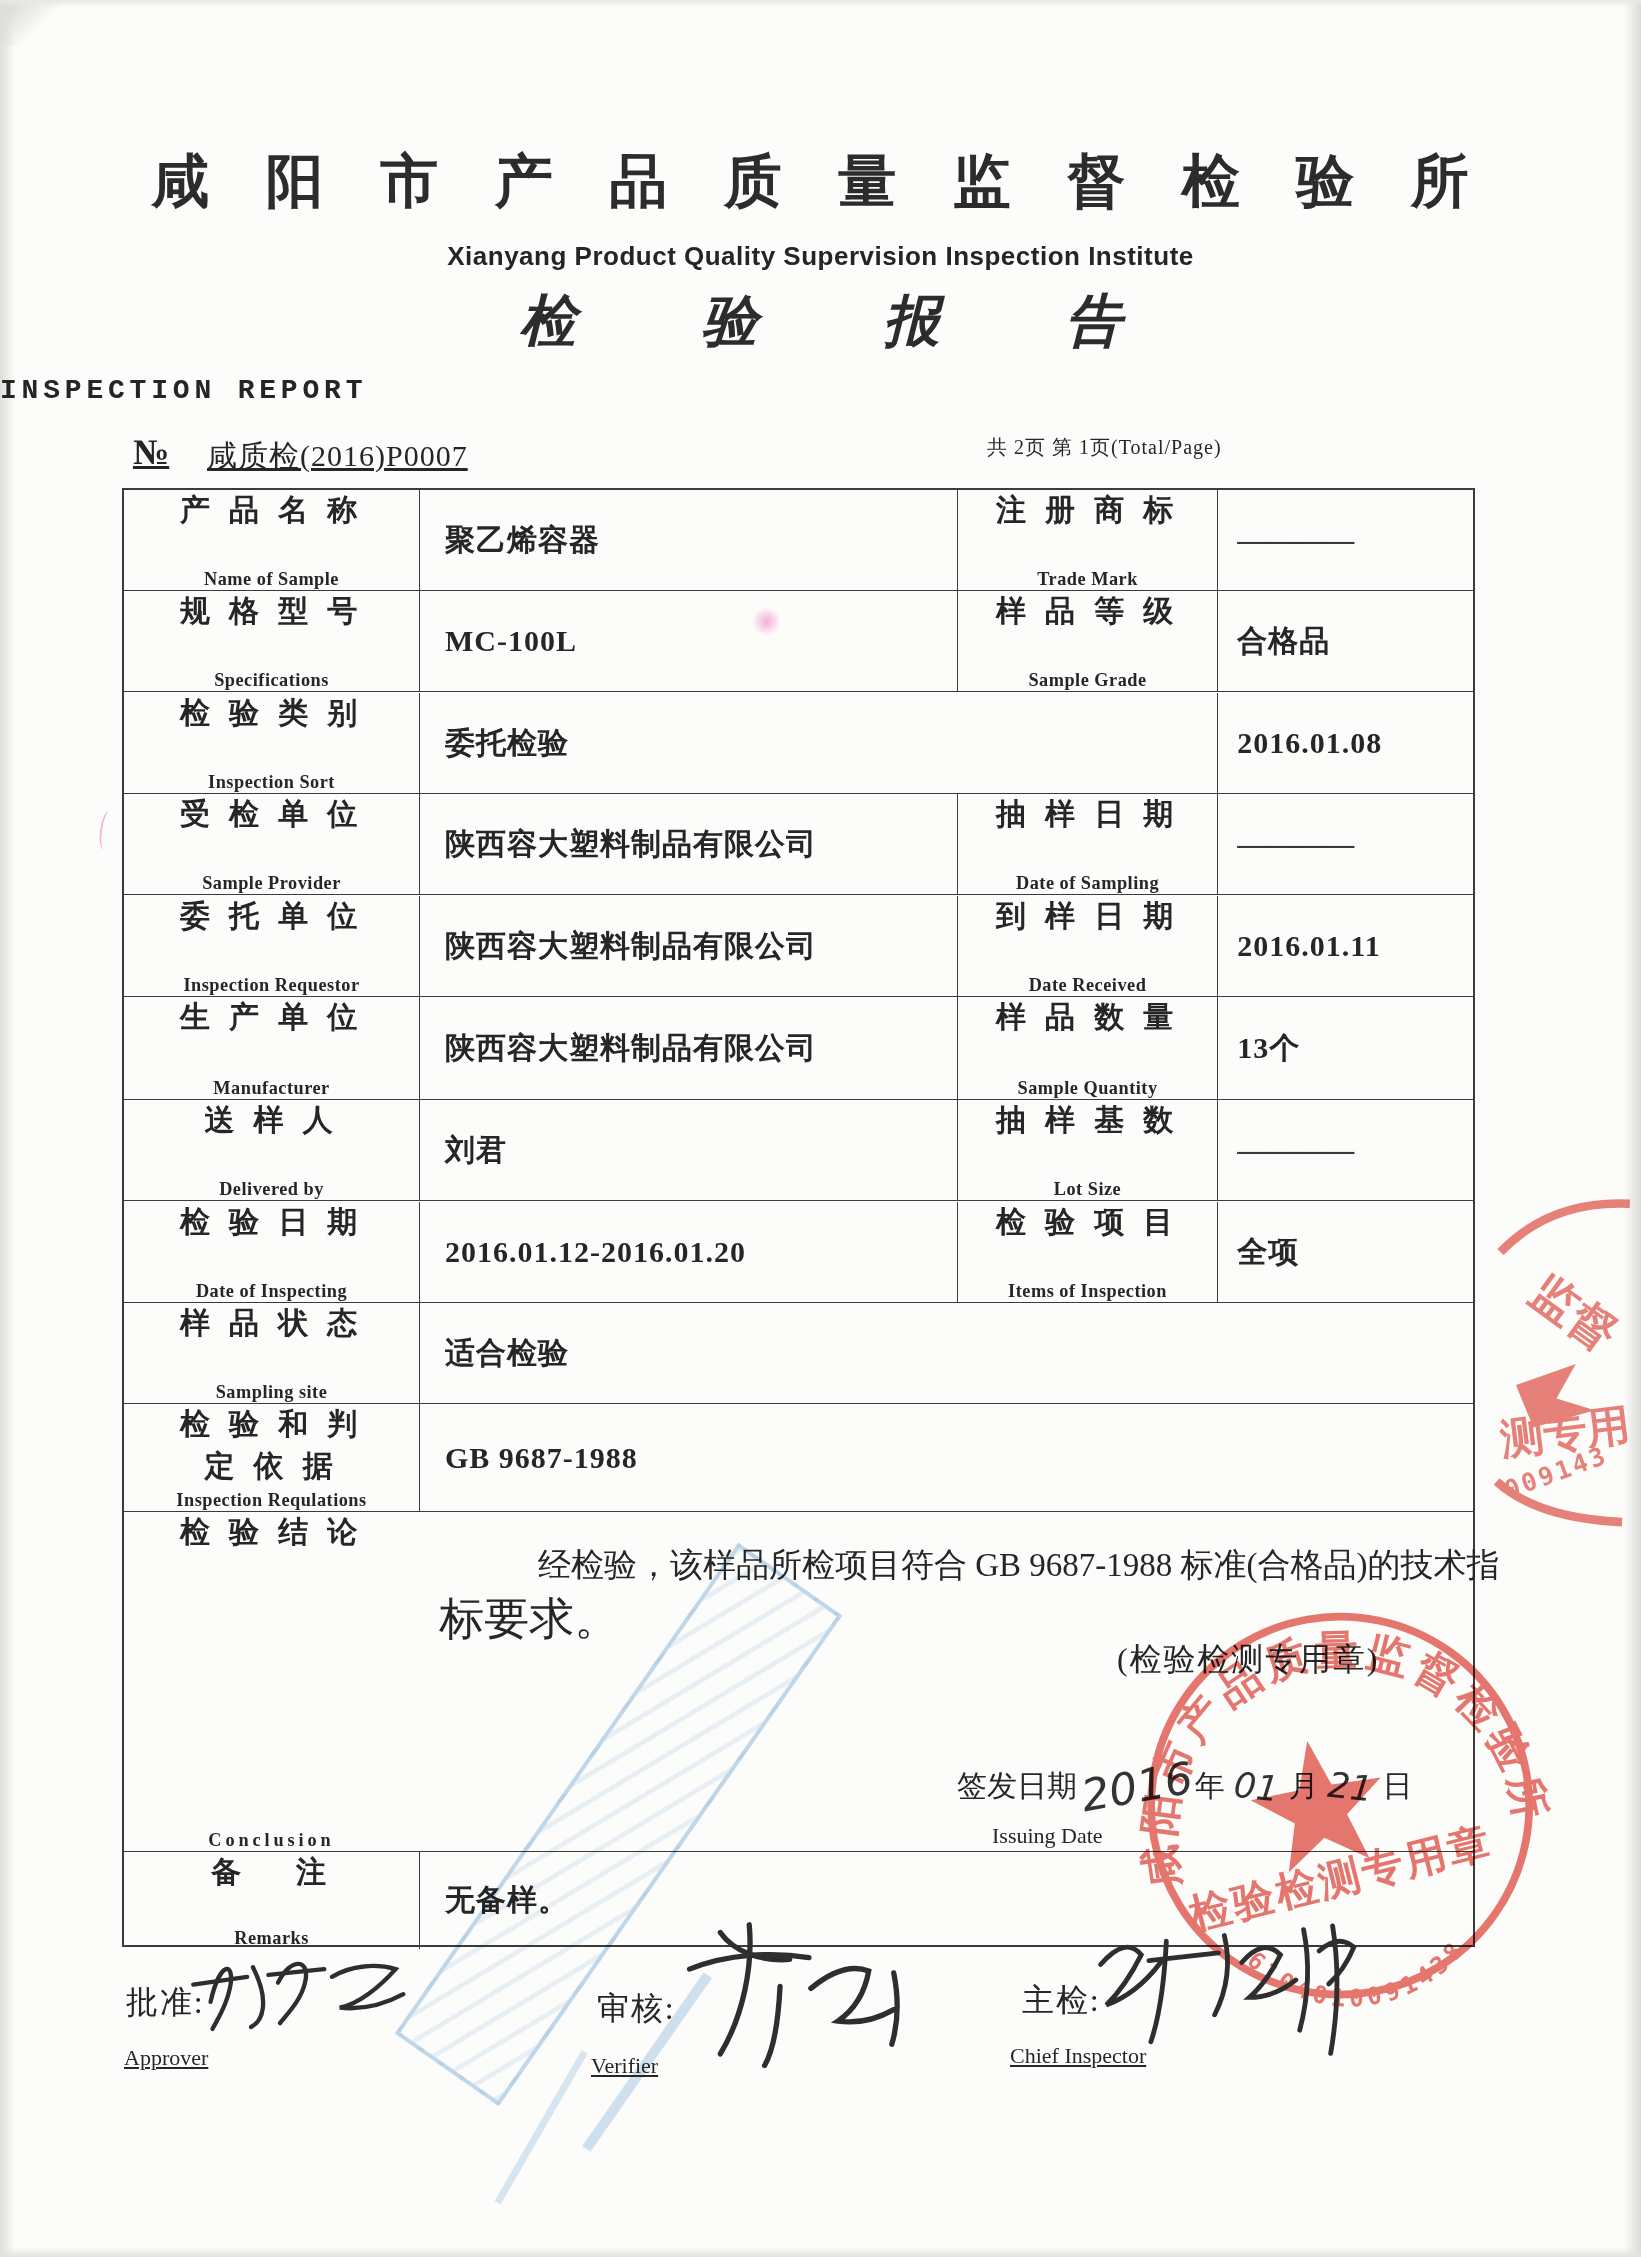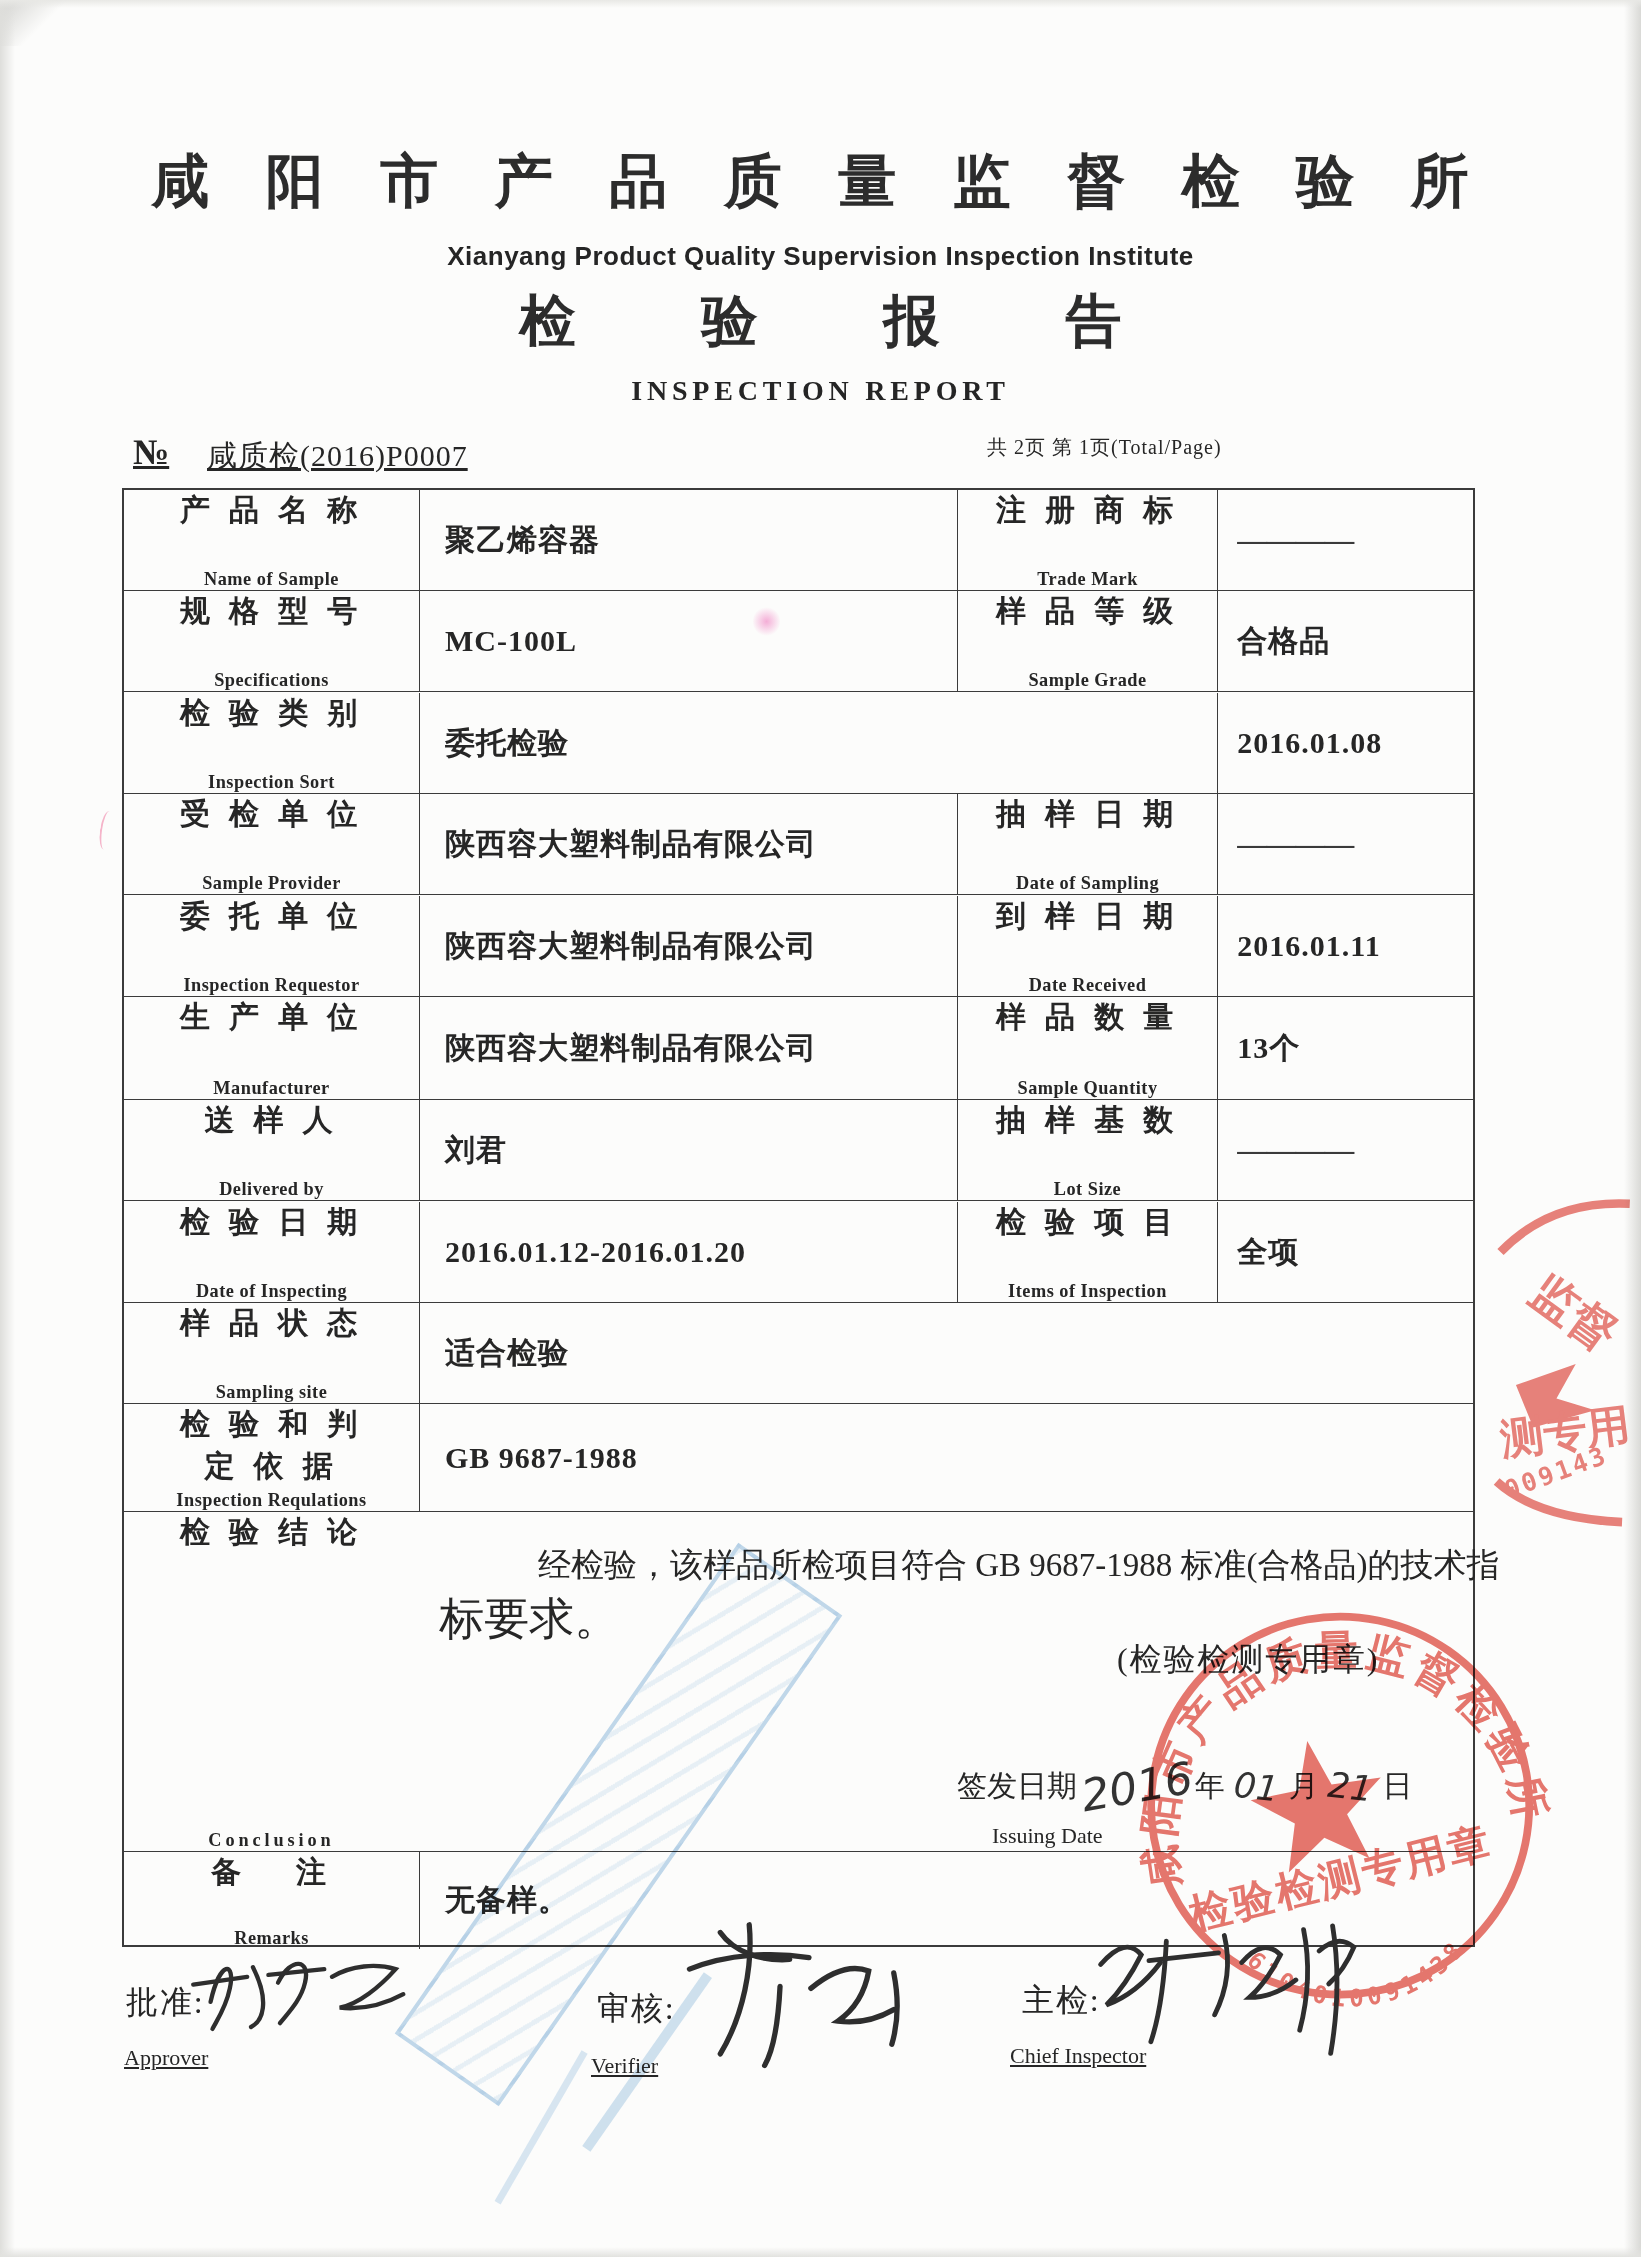--- a/index.html
+++ b/index.html
@@ -23,23 +23,23 @@
   .corner-fold { left:0; top:0; width:68px; height:46px;
     background:linear-gradient(135deg,#d2d2cf 0%, rgba(252,252,251,0) 60%); }
 
   
   .title-cn { top:143px; left:0; width:100%; text-align:center;
     font-size:58px; font-weight:bold; letter-spacing:21px; color:#2c2c2c; }
   .title-en { top:241px; left:0; width:100%; text-align:center;
     font-family:"Liberation Sans","DejaVu Sans",sans-serif;
     font-size:26px; font-weight:bold; letter-spacing:0.5px; color:#252525; }
   .title2-cn { top:284px; left:0; width:100%; text-align:center;
-    font-size:56px; font-weight:bold; letter-spacing:56px; text-indent:56px; color:#2c2c2c; }
-  .title2-en { top:375px; left:0; width:100%; text-align:center;
-    font-family:Liberation Serif, serif;
+    font-size:56px; font-weight:bold; letter-spacing:56px; text-indent:56px; color:#2c2c2c;font-style:italic; }
+  .title2-en { top:375px; left:0; width:100%; 
+    font-family:Liberation Mono, monospace;
     font-size:28px; font-weight:bold; letter-spacing:4.8px; color:#252525; }
 
   .no-symbol { left:133px; top:431px; font-size:36px; font-weight:bold; text-decoration:underline; }
   .no-value  { left:207px; top:436px; font-size:30px; letter-spacing:1px;text-decoration:underline; }
   .page-info { left:987px; top:434px; font-size:20px; letter-spacing:1px; }
 
   
   #tbl { left:122px; top:488px; width:1353px; height:1459px;
     border:2.9px solid #3b3b3b; }
   .tr { position:absolute; left:0; width:100%; border-bottom:1.9px solid #3b3b3b; }

